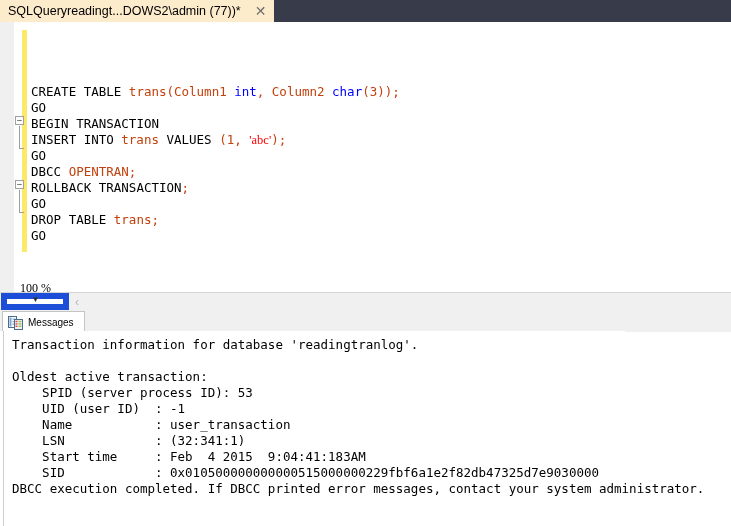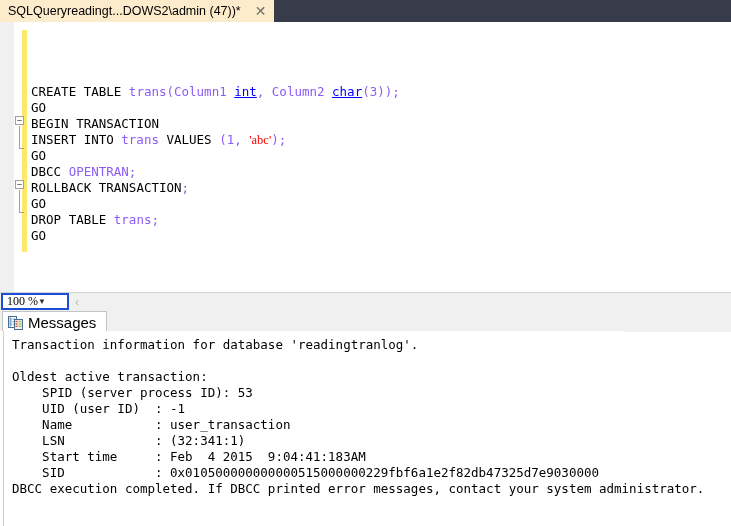--- a/index.html
+++ b/index.html
@@ -87,23 +87,23 @@
     font-size: 12.5px;
     line-height: 16px;
     white-space: pre;
     color: #000000;
   }
   .code-line {
     height: 16px;
     white-space: pre;
   }
   .kw  { color: #000000; }
-  .typ { color: #0000ff; text-decoration: underline; }
+  .typ { color: #0000ff; }
   .str { color: #ff0000; font-family: Liberation Serif, serif; }
-  .pln { color: #8b5cf6; }
+  .pln { color: #c2410c; }
 
   
   .outline-box {
     position: absolute;
     width: 9px;
     height: 9px;
     border: 1px solid #a0a0a0;
     background: #ffffff;
     box-sizing: border-box;
     font-family: "DejaVu Sans Mono", monospace;
@@ -135,29 +135,30 @@
     border-top: 1px solid #d4d4d4;
     box-sizing: border-box;
     display: flex;
     align-items: center;
   }
   #zoom-combo {
     width: 68px;
     height: 17px;
     margin-left: 1px;
     background: #ffffff;
-    border: 2px solid #1d4ed8;
-    box-sizing: border-box;
-    display: flex;
-    align-items: center;
-    justify-content: flex-start;
+    border: 6px solid #1d4ed8;
+    box-sizing: border-box;
+    display: flex;
+    align-items: center;
+    justify-content: flex-end;
     font-family: "Liberation Serif", serif;
     font-size: 12px;
     padding: 0 3px 0 4px;
     cursor: pointer;
+    flex-direction: column;
   }
   #zoom-arrow {
     font-size: 8px;
     color: #303030;
     line-height: 8px;
   }
   #status-chevron {
     margin-left: 6px;
     color: #b8b8b8;
     font-size: 12px;
@@ -182,21 +183,21 @@
     height: 21px;
     background: #ffffff;
     border-left: 1px solid #c4c4c4;
     border-top: 1px solid #c4c4c4;
     border-right: 1px solid #c4c4c4;
     box-sizing: border-box;
     display: flex;
     align-items: center;
     padding: 0 10px 0 5px;
     font-family: "Liberation Sans", sans-serif;
-    font-size: 15px;
+    font-size: 10px;
     cursor: pointer;
   }
   #messages-tab-label { margin-left: 5px; }
 
   
   #messages-pane {
     position: absolute;
     top: 331px;
     left: 0;
     width: 625px;
@@ -222,21 +223,21 @@
     color: #000000;
     white-space: pre;
   }
   .msg-line { height: 16px; white-space: pre; }
 </style>
 </head>
 <body>
 
 <div id="tab-strip">
   <div class="doc-tab">
-    <span class="doc-tab-label">SQLQueryreadingt...DOWS2\admin (47))*</span>
+    <span class="doc-tab-label">SQLQueryreadingt...DOWS2\admin (77))*</span>
     <span class="tab-close">✕</span>
   </div>
 </div>
 
 <div id="editor-pane">
   <div id="editor-indicator-margin"></div>
   <div id="editor-outline-margin"></div>
   <div id="editor-change-bar"></div>
 
   <div class="outline-box" style="top:94px;left:15px;">−</div>

